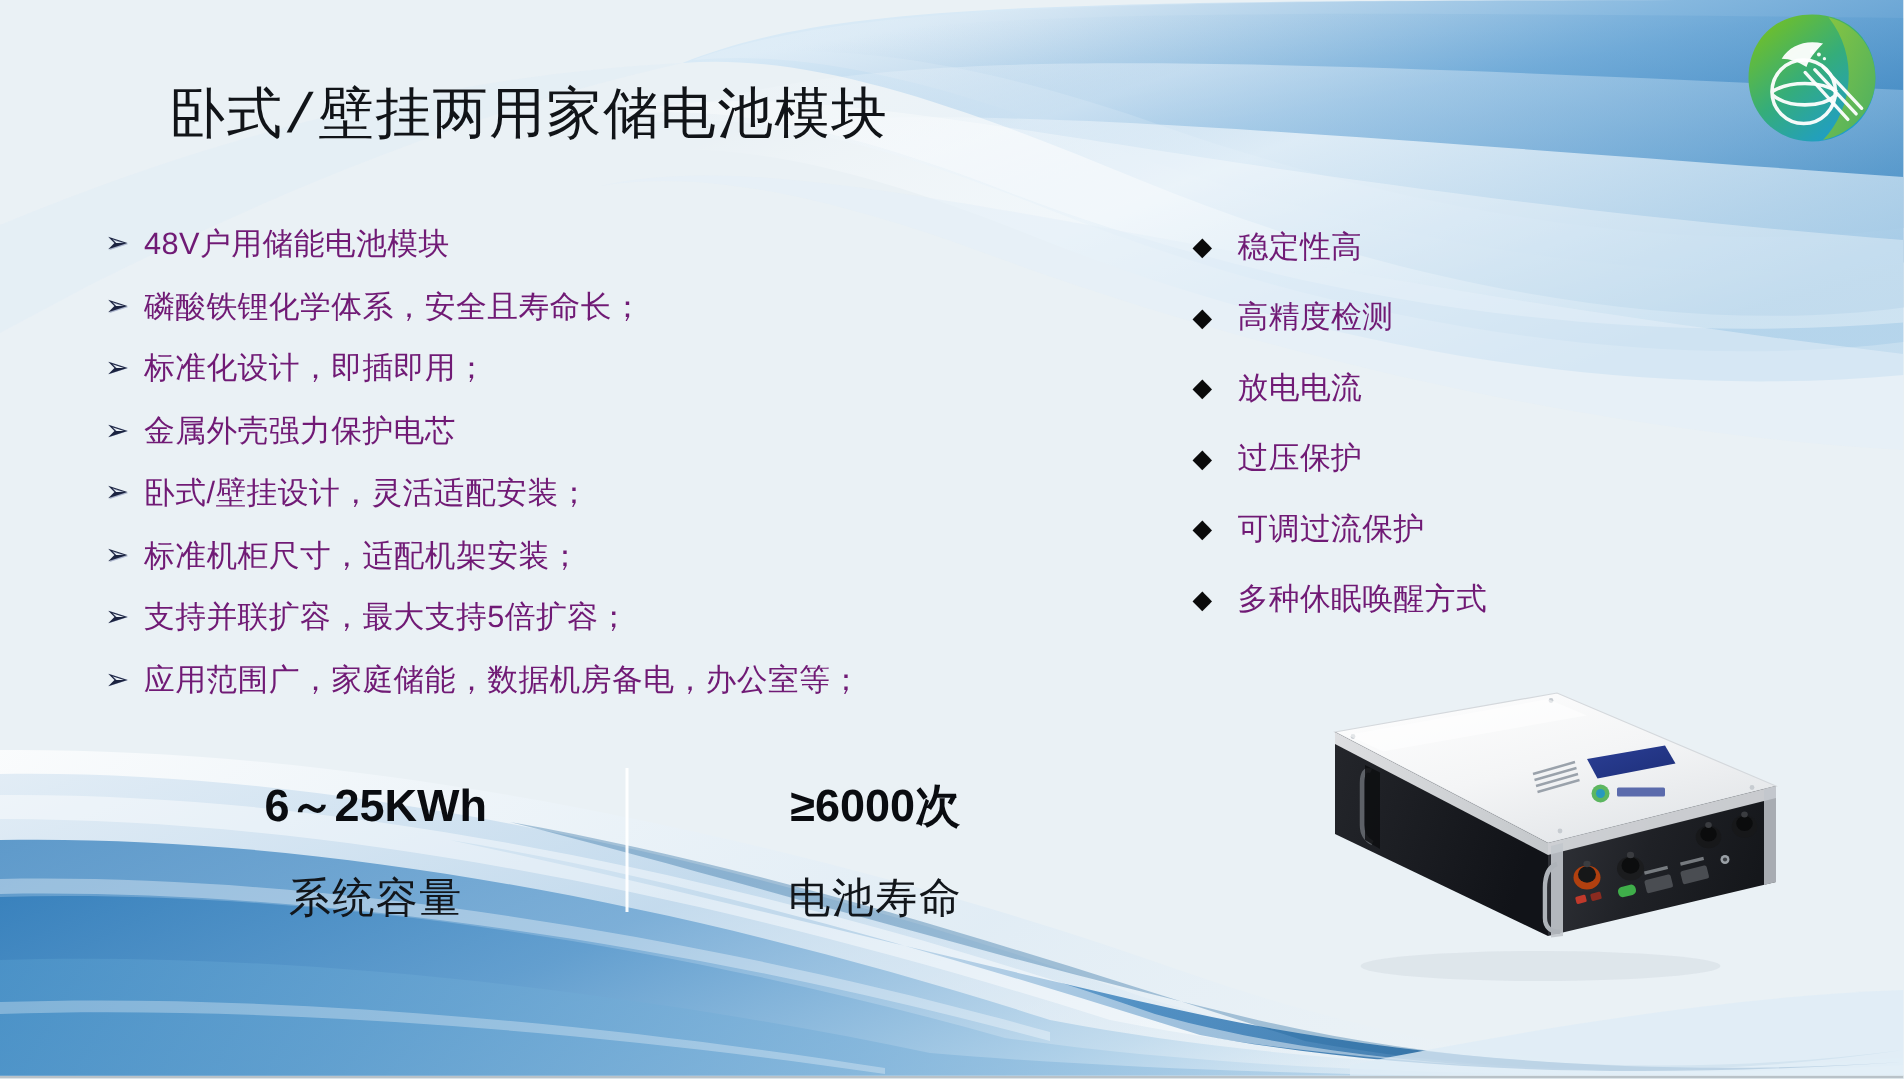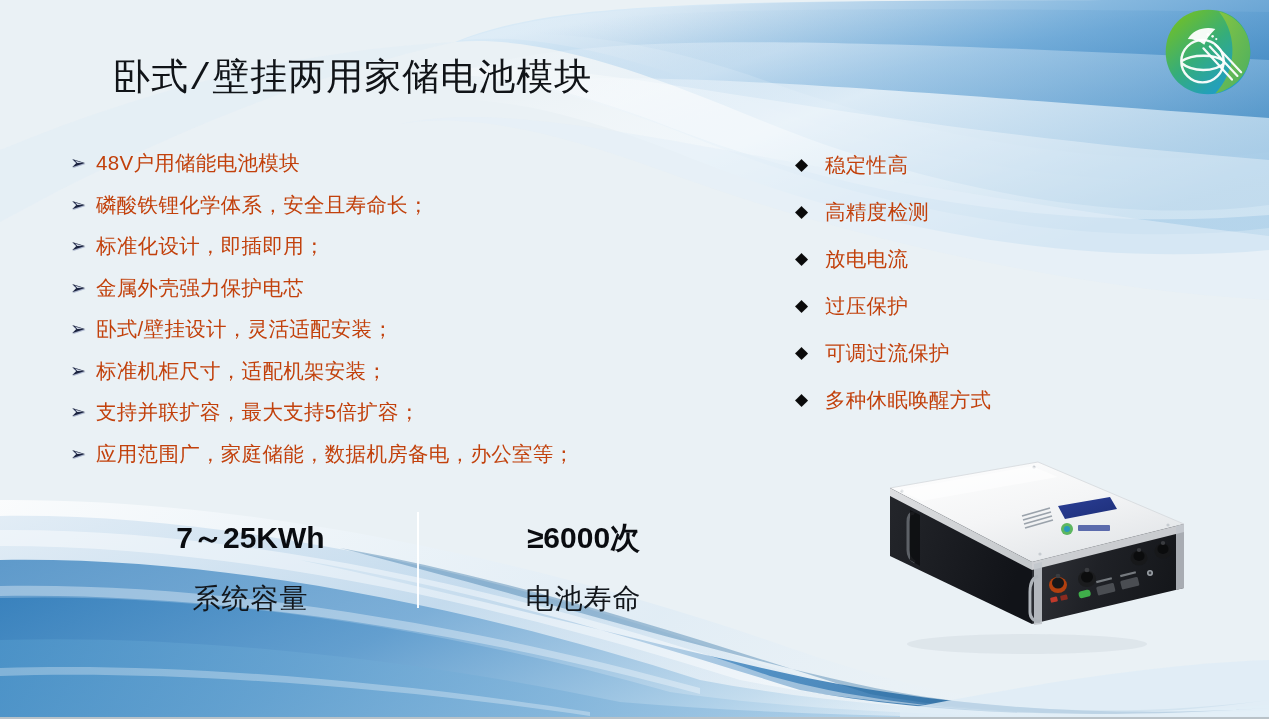--- a/index.html
+++ b/index.html
@@ -58,21 +58,21 @@
     text-shadow:0.5px 0.5px 0 #aab4cc;
   }
   .col-right .bullet-mark{
     width:30px;
     font-size:17px;
     color:#0a0a0a;
   }
   .bullet-text{
     font-size:20.5px;
     line-height:26px;
-    color:#c2410c;
+    color:#701a75;
     letter-spacing:0.3px;
     white-space:nowrap;
   }
   .col-right .bullet-text{
     font-size:20.5px;
   }
 
   
   .stats{
     position:absolute;left:84px;top:518px;
@@ -311,21 +311,21 @@
       <span class="bullet-text">可调过流保护</span>
     </div>
     <div class="bullet">
       <span class="bullet-mark">◆</span>
       <span class="bullet-text">多种休眠唤醒方式</span>
     </div>
   </div>
 
   <div class="stats">
     <div class="stat">
-      <div class="stat-value">7～25KWh</div>
+      <div class="stat-value">6～25KWh</div>
       <div class="stat-label">系统容量</div>
     </div>
     <div class="stat">
       <div class="stat-value">≥6000次</div>
       <div class="stat-label">电池寿命</div>
     </div>
   </div>
 
   <div class="product">
     <svg viewBox="0 0 330 215" width="330" height="215">

